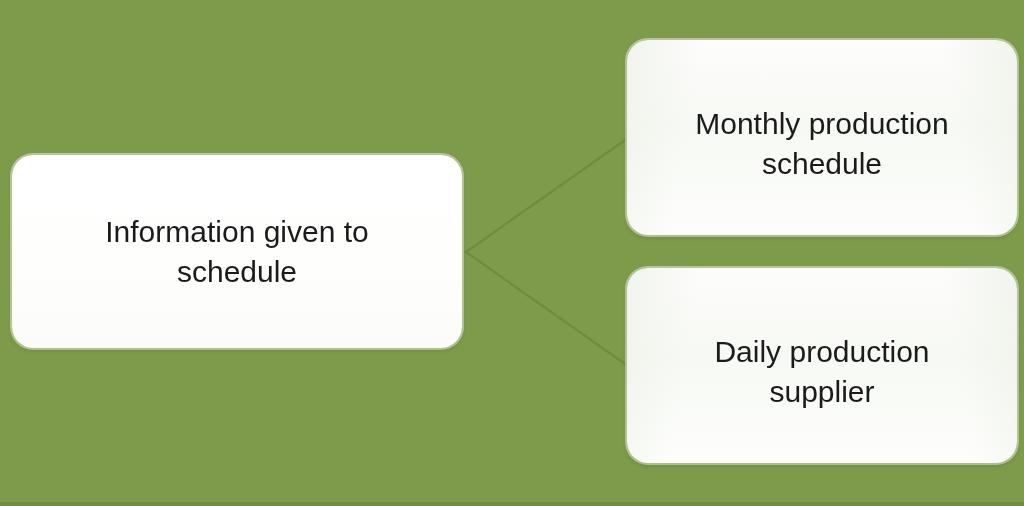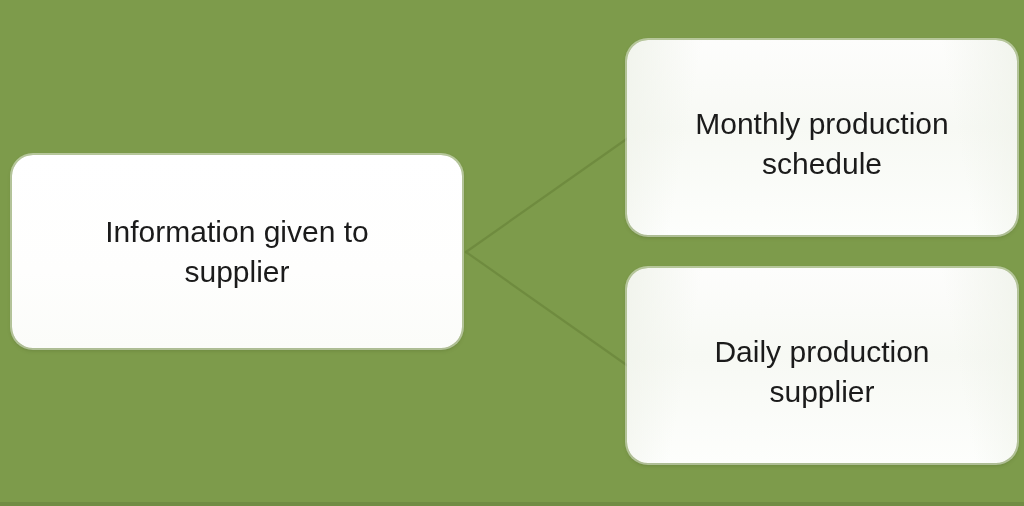--- a/index.html
+++ b/index.html
@@ -80,21 +80,21 @@
 <body>
 
 <div class="canvas">
 
   <svg class="connectors" viewBox="0 0 1024 506" xmlns="http://www.w3.org/2000/svg">
     <line x1="466" y1="252" x2="628" y2="138"></line>
     <line x1="466" y1="252" x2="628" y2="366"></line>
   </svg>
 
   <div class="node node-root">
-    <span class="node-label">Information given to supplier</span>
+    <span class="node-label">Information given to schedule</span>
   </div>
 
   <div class="node node-child node-child-monthly">
     <span class="node-label">Monthly production schedule</span>
   </div>
 
   <div class="node node-child node-child-daily">
     <span class="node-label">Daily production supplier</span>
   </div>
 

